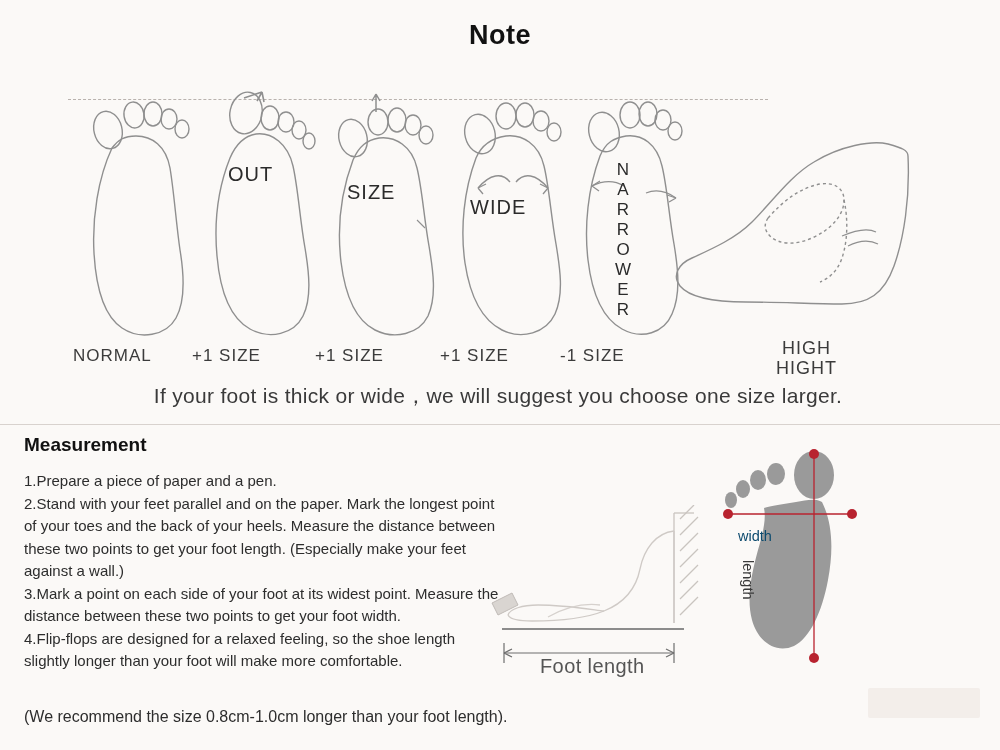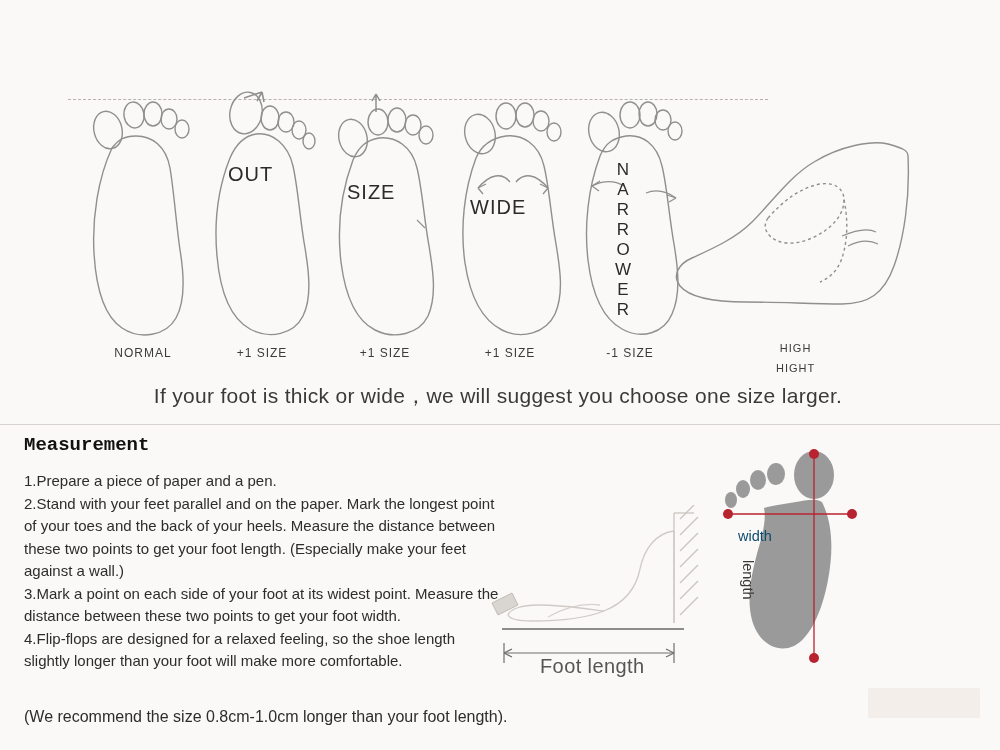--- a/index.html
+++ b/index.html
@@ -52,41 +52,40 @@
     position: absolute;
     top: 10px;
     width: 120px;
     height: 260px;
   }
   .foot-svg { display: block; }
   .foot-label {
     position: absolute;
     top: 258px;
     width: 140px;
-    text-align: center;
-    font-size: 12px;
+    font-size: 17px;
     color: #3b3b3b;
     letter-spacing: 1px;
   }
   .inner-word {
     position: absolute;
     font-size: 20px;
     color: #2b2b2b;
     letter-spacing: 1px;
   }
   .inner-word.vert {
     font-size: 17px;
     line-height: 20px;
     width: 22px;
     text-align: center;
     letter-spacing: 0px;
   }
   .side-label {
     position: absolute;
-    font-size: 11px;
+    font-size: 18px;
     color: #3b3b3b;
     letter-spacing: 1px;
     text-align: center;
     line-height: 20px;
   }
 
   .suggestion {
     position: absolute;
     top: 382px;
     left: 0;
@@ -105,21 +104,20 @@
     border-top: 1px solid #d8d2ce;
   }
 
   .meas-heading {
     position: absolute;
     top: 434px;
     left: 24px;
     font-size: 19px;
     font-weight: bold;
     color: #111;
-    font-family: Liberation Mono, monospace;
   }
   .meas-list {
     position: absolute;
     top: 470px;
     left: 24px;
     width: 480px;
     font-size: 15px;
     line-height: 22.5px;
     color: #2d2d2d;
   }
@@ -181,20 +179,21 @@
     height: 30px;
     background: #f3eeea;
     border-radius: 2px;
   }
 </style>
 </head>
 <body>
 
 <div class="page">
 
+  <div class="title">Note</div>
 
   <div class="feet-area">
 
     <div class="dashed-line"></div>
 
     <div class="foot-block" style="left:78px;">
       <svg class="foot-svg" width="130" height="260" viewBox="0 0 130 260">
         <g fill="none" stroke="#8f8f8f" stroke-width="1.4">
           <path d="M34 60 C20 90 14 130 16 165 C18 200 26 228 44 240 C62 252 88 248 98 230 C108 212 106 186 102 162 C98 134 96 104 92 80 C88 58 74 48 58 48 C46 48 40 52 34 60 Z"></path>
           <ellipse cx="30" cy="42" rx="14" ry="19" transform="rotate(-14 30 42)"></ellipse>

